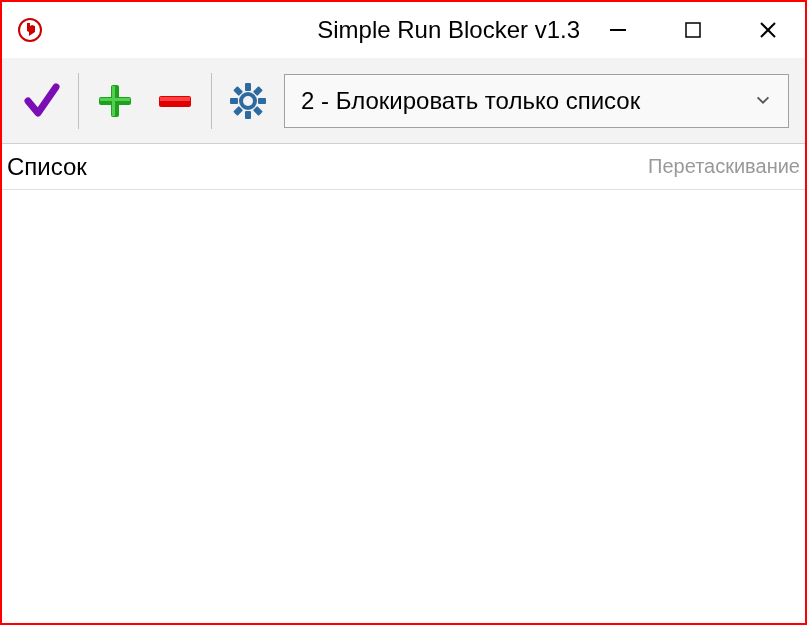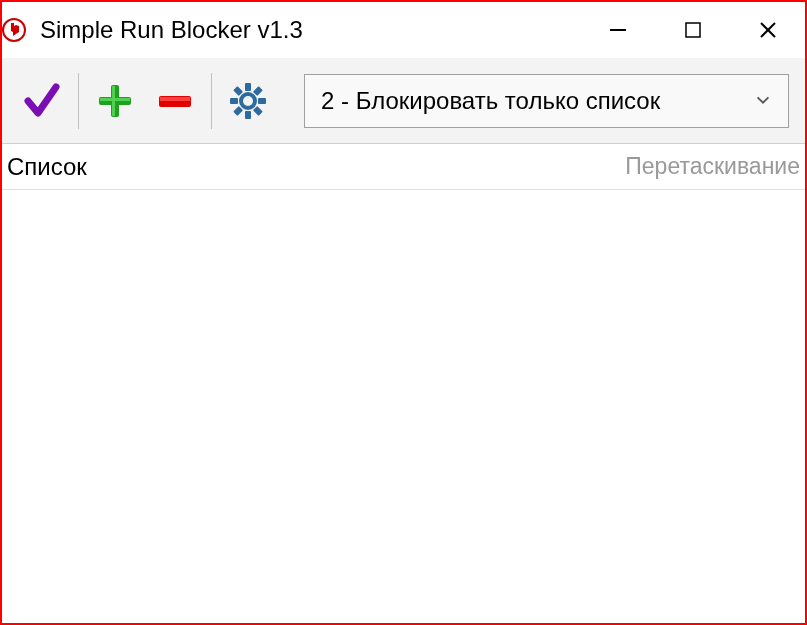--- a/index.html
+++ b/index.html
@@ -17,21 +17,22 @@
       border: 2px solid #ff0000;
       background: #ffffff;
       display: flex;
       flex-direction: column;
     }
     .titlebar {
       height: 56px;
       display: flex;
       align-items: center;
       background: #ffffff;
-      padding-left: 0;
+      padding-left: 16px;
+      text-align: right;
     }
     .app-icon {
       width: 24px;
       height: 24px;
       margin-right: 14px;
     }
     .title-text {
       font-size: 24px;
       color: #000;
       flex: 1;
@@ -79,21 +80,21 @@
       flex: 1;
       height: 54px;
       border: 1px solid #a0a0a0;
       background: #f9f9f9;
       display: flex;
       align-items: center;
       padding: 0 16px;
       font-size: 24px;
       color: #000;
       cursor: pointer;
-      margin-left: 20px;
+      margin-left: 0;
     }
     .mode-select-text {
       flex: 1;
     }
     .chevron {
       width: 18px;
       height: 18px;
     }
     .list-header {
       height: 46px;
@@ -102,21 +103,21 @@
       padding: 0 5px;
       border-bottom: 1px solid #e0e0e0;
       background: #ffffff;
     }
     .list-label {
       font-size: 24px;
       color: #000;
     }
     .drag-hint {
       margin-left: auto;
-      font-size: 23px;
+      font-size: 20px;
       color: #999;
     }
     .list-area {
       flex: 1;
       background: #ffffff;
     }
   </style>
 </head>
 <body>
 

